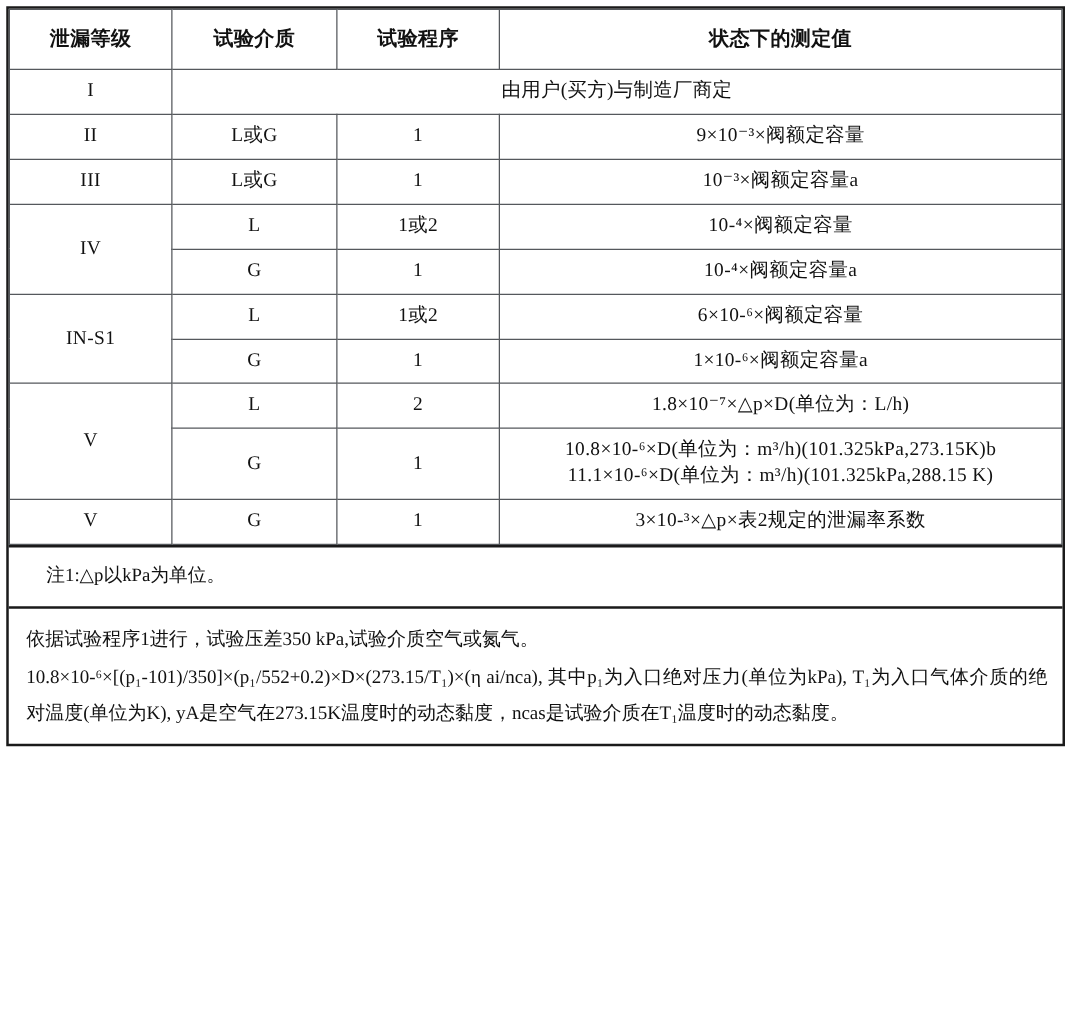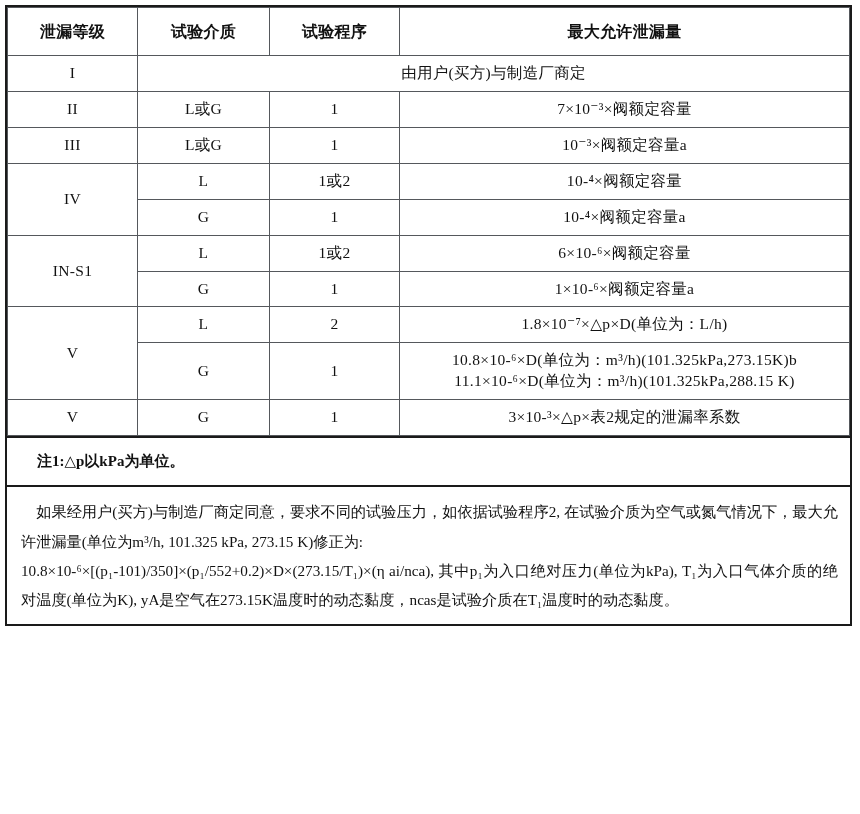--- a/index.html
+++ b/index.html
@@ -64,21 +64,21 @@
   .formula { white-space: nowrap; }
   .twoline { line-height: 1.55; }
 
   
   .notes {
     border-top: 2px solid #1a1a1a;
     padding: 9px 0 9px 30px;
     font-size: 15px;
     line-height: 1.95;
   }
-  .notes div { white-space: nowrap; font-weight: bold; }
+  .notes div { white-space: nowrap; }
 
   
   .bodytext {
     border-top: 2px solid #1a1a1a;
     padding: 10px 12px 10px 14px;
     font-size: 15.2px;
     line-height: 1.92;
     text-align: justify;
   }
   .bodytext p {
@@ -97,33 +97,33 @@
         <col class="c1">
           <col class="c2">
           <col class="c3">
           <col class="c4">
       </colgroup>
       <tbody>
         <tr class="hdr">
           <th>泄漏等级</th>
           <th>试验介质</th>
           <th>试验程序</th>
-          <th>最大允许泄漏量</th>
+          <th>状态下的测定值</th>
         </tr>
 
         <tr>
           <td class="plain">I</td>
           <td colspan="3">由用户(买方)与制造厂商定</td>
         </tr>
 
         <tr>
           <td>II</td>
           <td>L或G</td>
           <td>1</td>
-          <td class="formula">7×10⁻³×阀额定容量</td>
+          <td class="formula">9×10⁻³×阀额定容量</td>
         </tr>
 
         <tr>
           <td>III</td>
           <td>L或G</td>
           <td>1</td>
           <td class="formula">10⁻³×阀额定容量a</td>
         </tr>
 
         <tr>
@@ -172,19 +172,19 @@
           <td class="formula">3×10-³×△p×表2规定的泄漏率系数</td>
         </tr>
       </tbody>
     </table>
 
     <div class="notes">
       <div>注1:△p以kPa为单位。</div>
     </div>
 
     <div class="bodytext">
-      <p class="indent">如果经用户(买方)与制造厂商定同意，要求不同的试验压力，如依据试验程序2, 在试验介质为空气或氮气情况下，最大允许泄漏量(单位为m³/h, 101.325 kPa, 273.15 K)修正为:</p>
+      <p>依据试验程序1进行，试验压差350 kPa,试验介质空气或氮气。</p>
       <p>10.8×10-⁶×[(p₁-101)/350]×(p₁/552+0.2)×D×(273.15/T₁)×(η ai/nca), 其中p₁为入口绝对压力(单位为kPa), T₁为入口气体介质的绝对温度(单位为K), yA是空气在273.15K温度时的动态黏度，ncas是试验介质在T₁温度时的动态黏度。</p>
 
     </div>
 
   </div>
 </div>
 
 </body></html>

